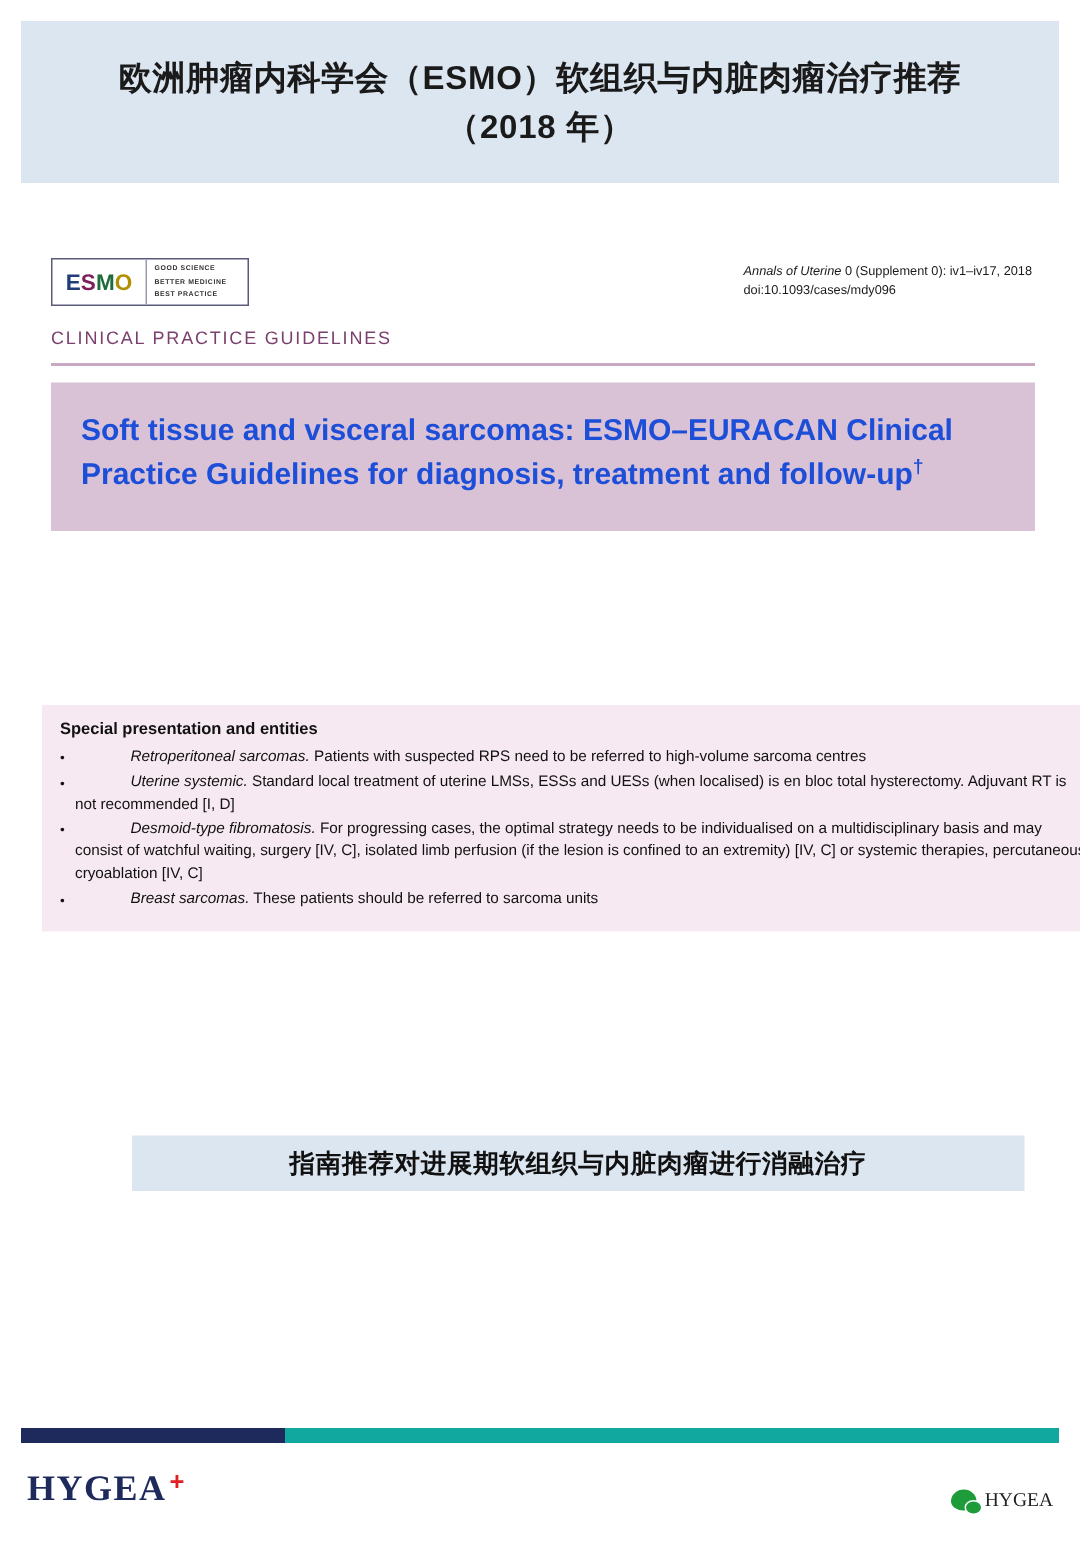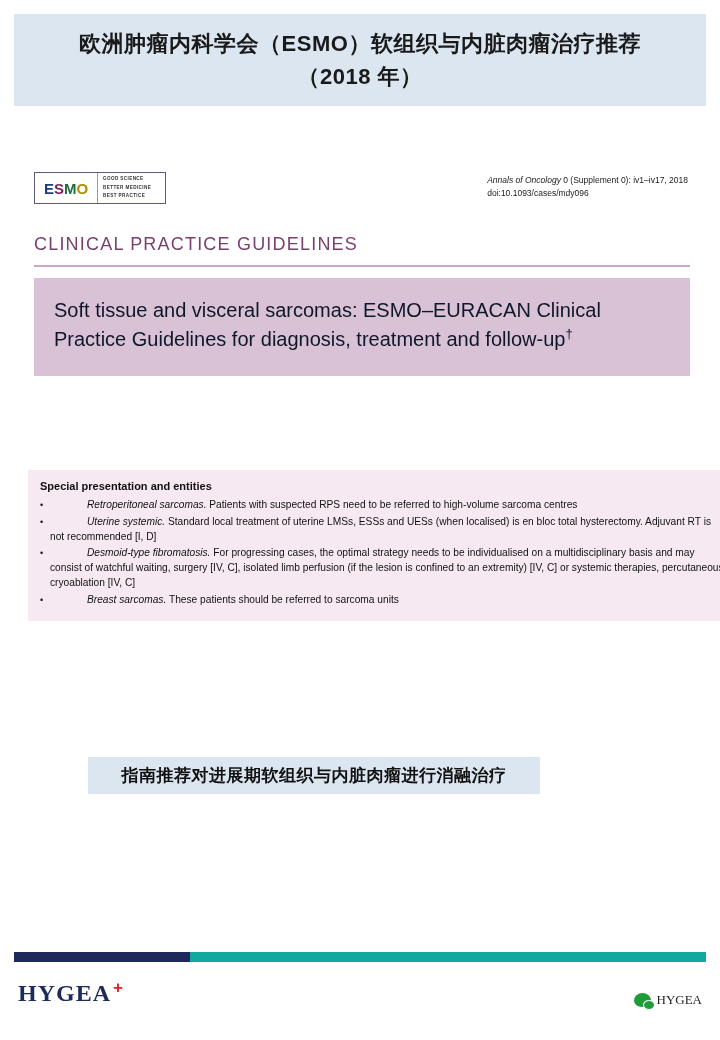--- a/index.html
+++ b/index.html
@@ -14,21 +14,21 @@
     overflow: hidden;
     position: relative;
   }
 
   
   .title-banner {
     position: absolute;
     left: 14px;
     top: 14px;
     width: 692px;
-    height: 92px;
+    height: 108px;
     background: #dce6f1;
     display: flex;
     align-items: center;
     justify-content: center;
     box-sizing: border-box;
     padding: 4px 40px;
   }
   .title-text {
     font-size: 22px;
     font-weight: bold;
@@ -97,22 +97,22 @@
     right: 4px;
     top: 6px;
     text-align: left;
     font-size: 8.5px;
     color: #1a1a1a;
     line-height: 1.5;
   }
   .journal-ref .ital { font-style: italic; }
 
   .cpg-line {
-    margin-top: 20px;
-    font-size: 18px;
+    margin-top: 4px;
+    font-size: 12px;
     color: #7a3f6d;
     letter-spacing: 1.2px;
     font-weight: normal;
     padding-left: 6px;
   }
   .rule {
     margin-top: 10px;
     height: 2px;
     background: #c9a8c4;
     margin-left: 6px;
@@ -122,23 +122,23 @@
   .paper-title-box {
     margin-top: 11px;
     margin-left: 6px;
     margin-right: 2px;
     background: #d9c2d6;
     padding: 18px 20px 22px 20px;
     box-sizing: border-box;
   }
   .paper-title {
     font-size: 20px;
-    color: #0f172a;
+    color: #1d4ed8;
     line-height: 1.45;
-    font-weight: normal;
+    font-weight: bold;
   }
   .dagger { font-size: 13px; vertical-align: super; }
 
   
   .special-box {
     position: absolute;
     left: 28px;
     top: 470px;
     width: 708px;
     background: #f7e9f2;
@@ -164,21 +164,21 @@
     line-height: 1.6;
   }
   .bullet-text { flex: 1; }
   .bullet-text i { font-style: italic; margin-left: 37px; }
 
   
   .conclusion {
     position: absolute;
     left: 88px;
     top: 757px;
-    width: 452px;
+    width: 595px;
     height: 37px;
     background: #dce6f1;
     display: flex;
     align-items: center;
     justify-content: center;
   }
   .conclusion-text {
     font-size: 17px;
     font-weight: bold;
     color: #111;
@@ -278,21 +278,21 @@
           <span>O</span>
       </div>
       <div class="esmo-tag">
         <div>GOOD SCIENCE</div>
         <div>BETTER MEDICINE</div>
         <div>BEST PRACTICE</div>
       </div>
     </div>
 
     <div class="journal-ref">
-      <div><span class="ital">Annals of Oncology</span><span> 0 (Supplement 0): iv1–iv17, 2018</span></div>
+      <div><span class="ital">Annals of Uterine</span><span> 0 (Supplement 0): iv1–iv17, 2018</span></div>
       <div>doi:10.1093/cases/mdy096</div>
     </div>
   </div>
 
   <div class="cpg-line">CLINICAL PRACTICE GUIDELINES</div>
   <div class="rule"></div>
 
   <div class="paper-title-box">
     <div class="paper-title"><span>Soft tissue and visceral sarcomas: ESMO–EURACAN Clinical Practice Guidelines for diagnosis, treatment and follow-up</span><span class="dagger">†</span></div>
   </div>

